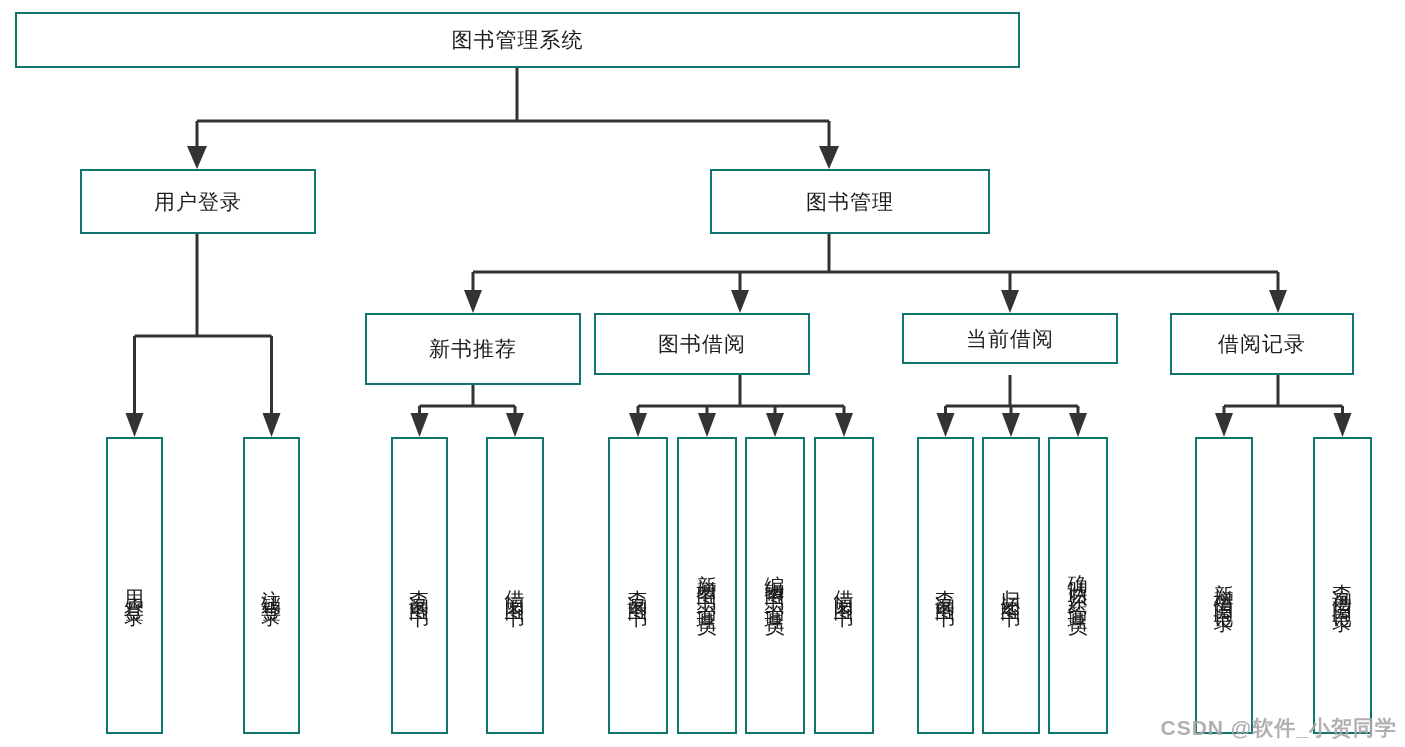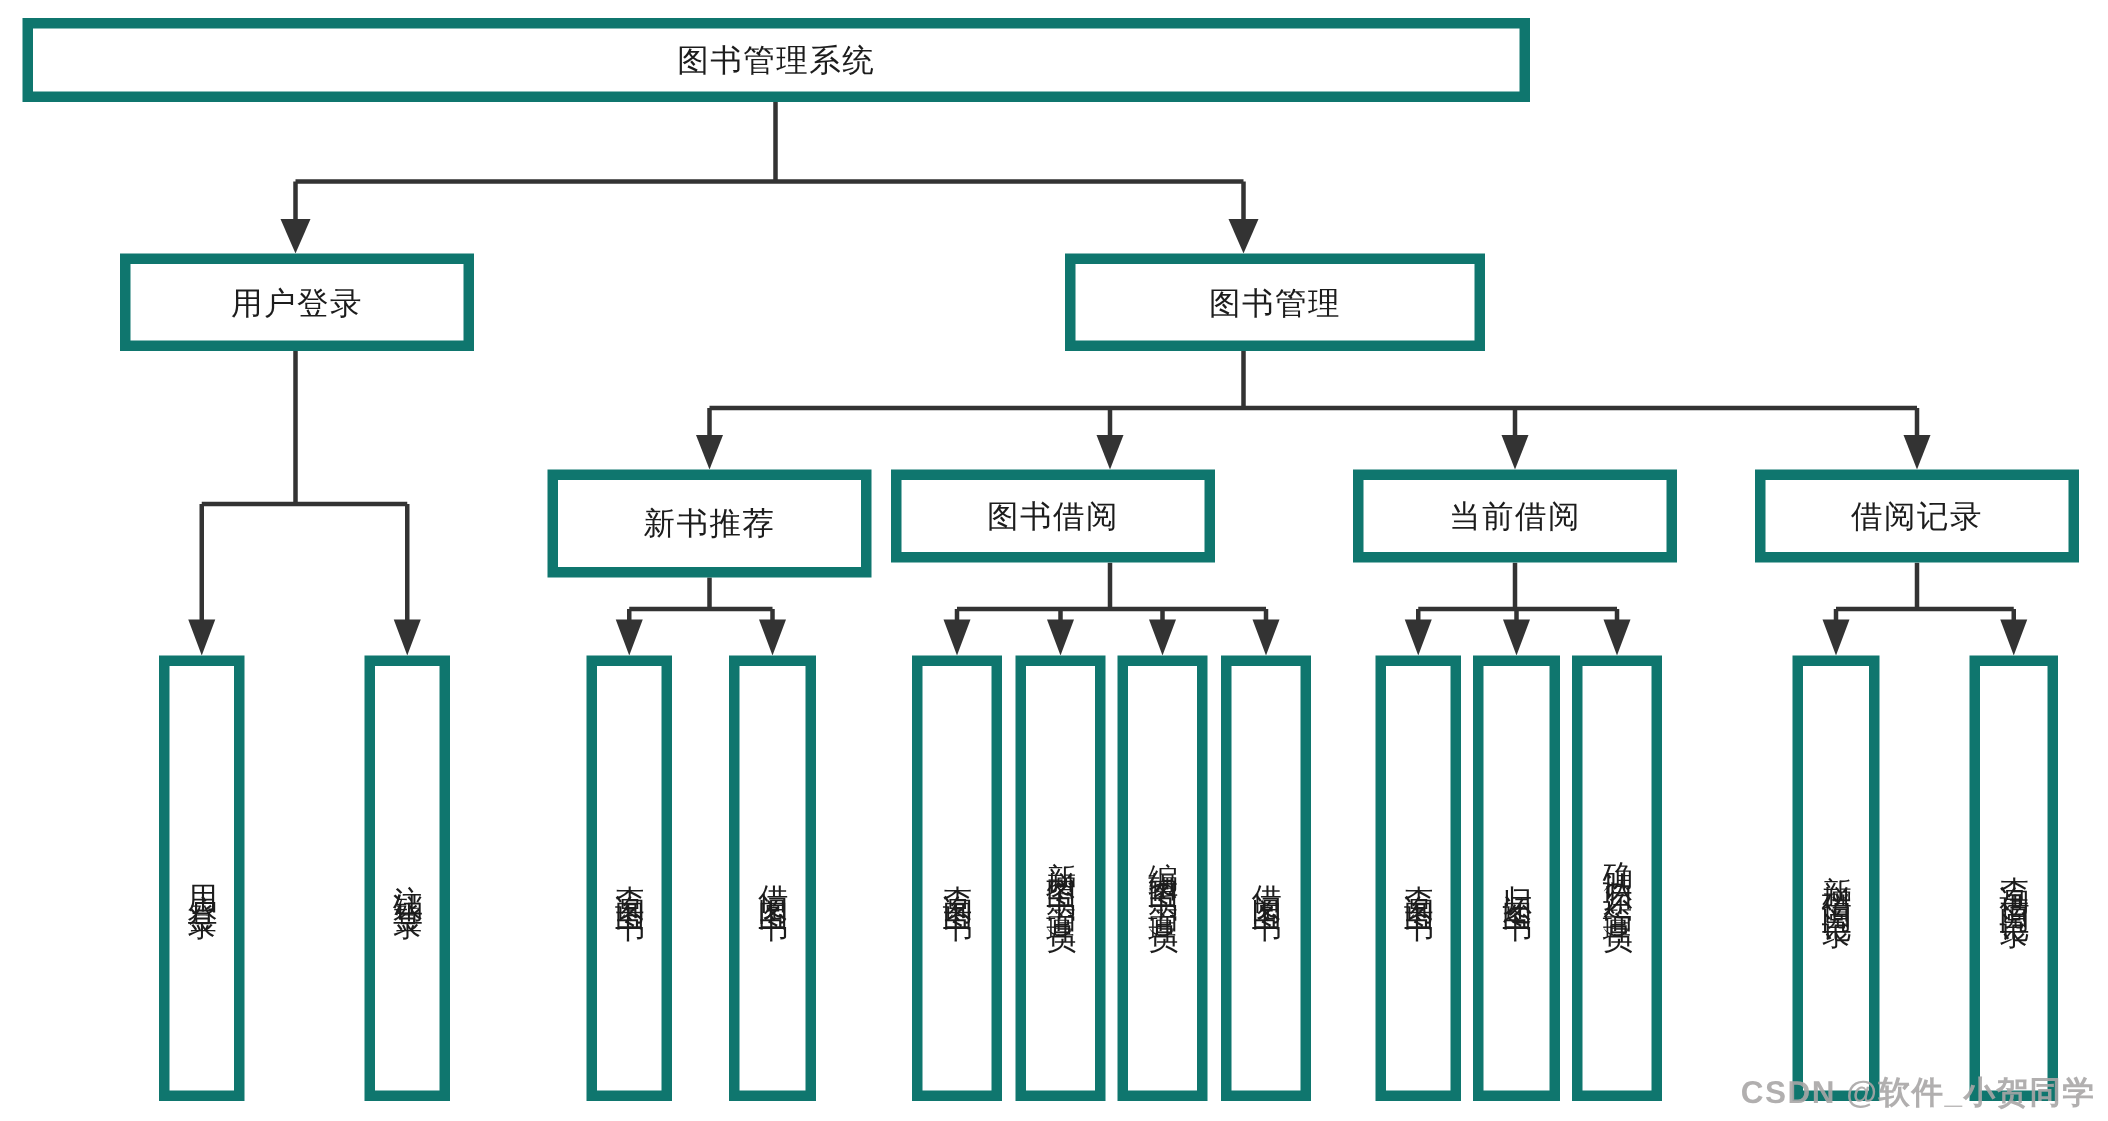--- a/index.html
+++ b/index.html
@@ -20,21 +20,21 @@
     left: 0;
     top: 0;
     width: 1405px;
     height: 747px;
     z-index: 1;
   }
   .node {
     position: absolute;
     box-sizing: border-box;
     background: #ffffff;
-    border: 7px solid #0f766e;
+    border: 2px solid #0f766e;
     color: #1c1c1c;
     display: flex;
     align-items: center;
     justify-content: center;
     z-index: 2;
   }
   .node.h {
     font-size: 21px;
     letter-spacing: 1px;
     white-space: nowrap;
@@ -50,22 +50,22 @@
     letter-spacing: 6px;
     line-height: 1;
     white-space: nowrap;
   }
   
   #n-root        { left: 15px;  top: 12px;  width: 1005px; height: 56px; }
   #n-user-login  { left: 80px;  top: 169px; width: 236px;  height: 65px; }
   #n-book-mgmt   { left: 710px; top: 169px; width: 280px;  height: 65px; }
   #n-newbook     { left: 365px; top: 313px; width: 216px;  height: 72px; }
   #n-borrow      { left: 594px; top: 313px; width: 216px;  height: 62px; }
-  #n-current     { left: 902px; top: 313px; width: 216px;  height: 62px; }
-  #n-records     { left: 1170px;top: 313px; width: 216px;  height: 62px; }
+  #n-current     { left: 902px; top: 313px; width: 216px;  height: 51px; }
+  #n-records     { left: 1170px;top: 313px; width: 184px;  height: 62px; }
   
   #l-a1 { left: 106px;  width: 57px; }
   #l-a2 { left: 243px;  width: 57px; }
   #l-b1 { left: 391px;  width: 57px; }
   #l-b2 { left: 486px;  width: 58px; }
   #l-c1 { left: 608px;  width: 60px; }
   #l-c2 { left: 677px;  width: 60px; }
   #l-c3 { left: 745px;  width: 60px; }
   #l-c4 { left: 814px;  width: 60px; }
   #l-d1 { left: 917px;  width: 57px; }

